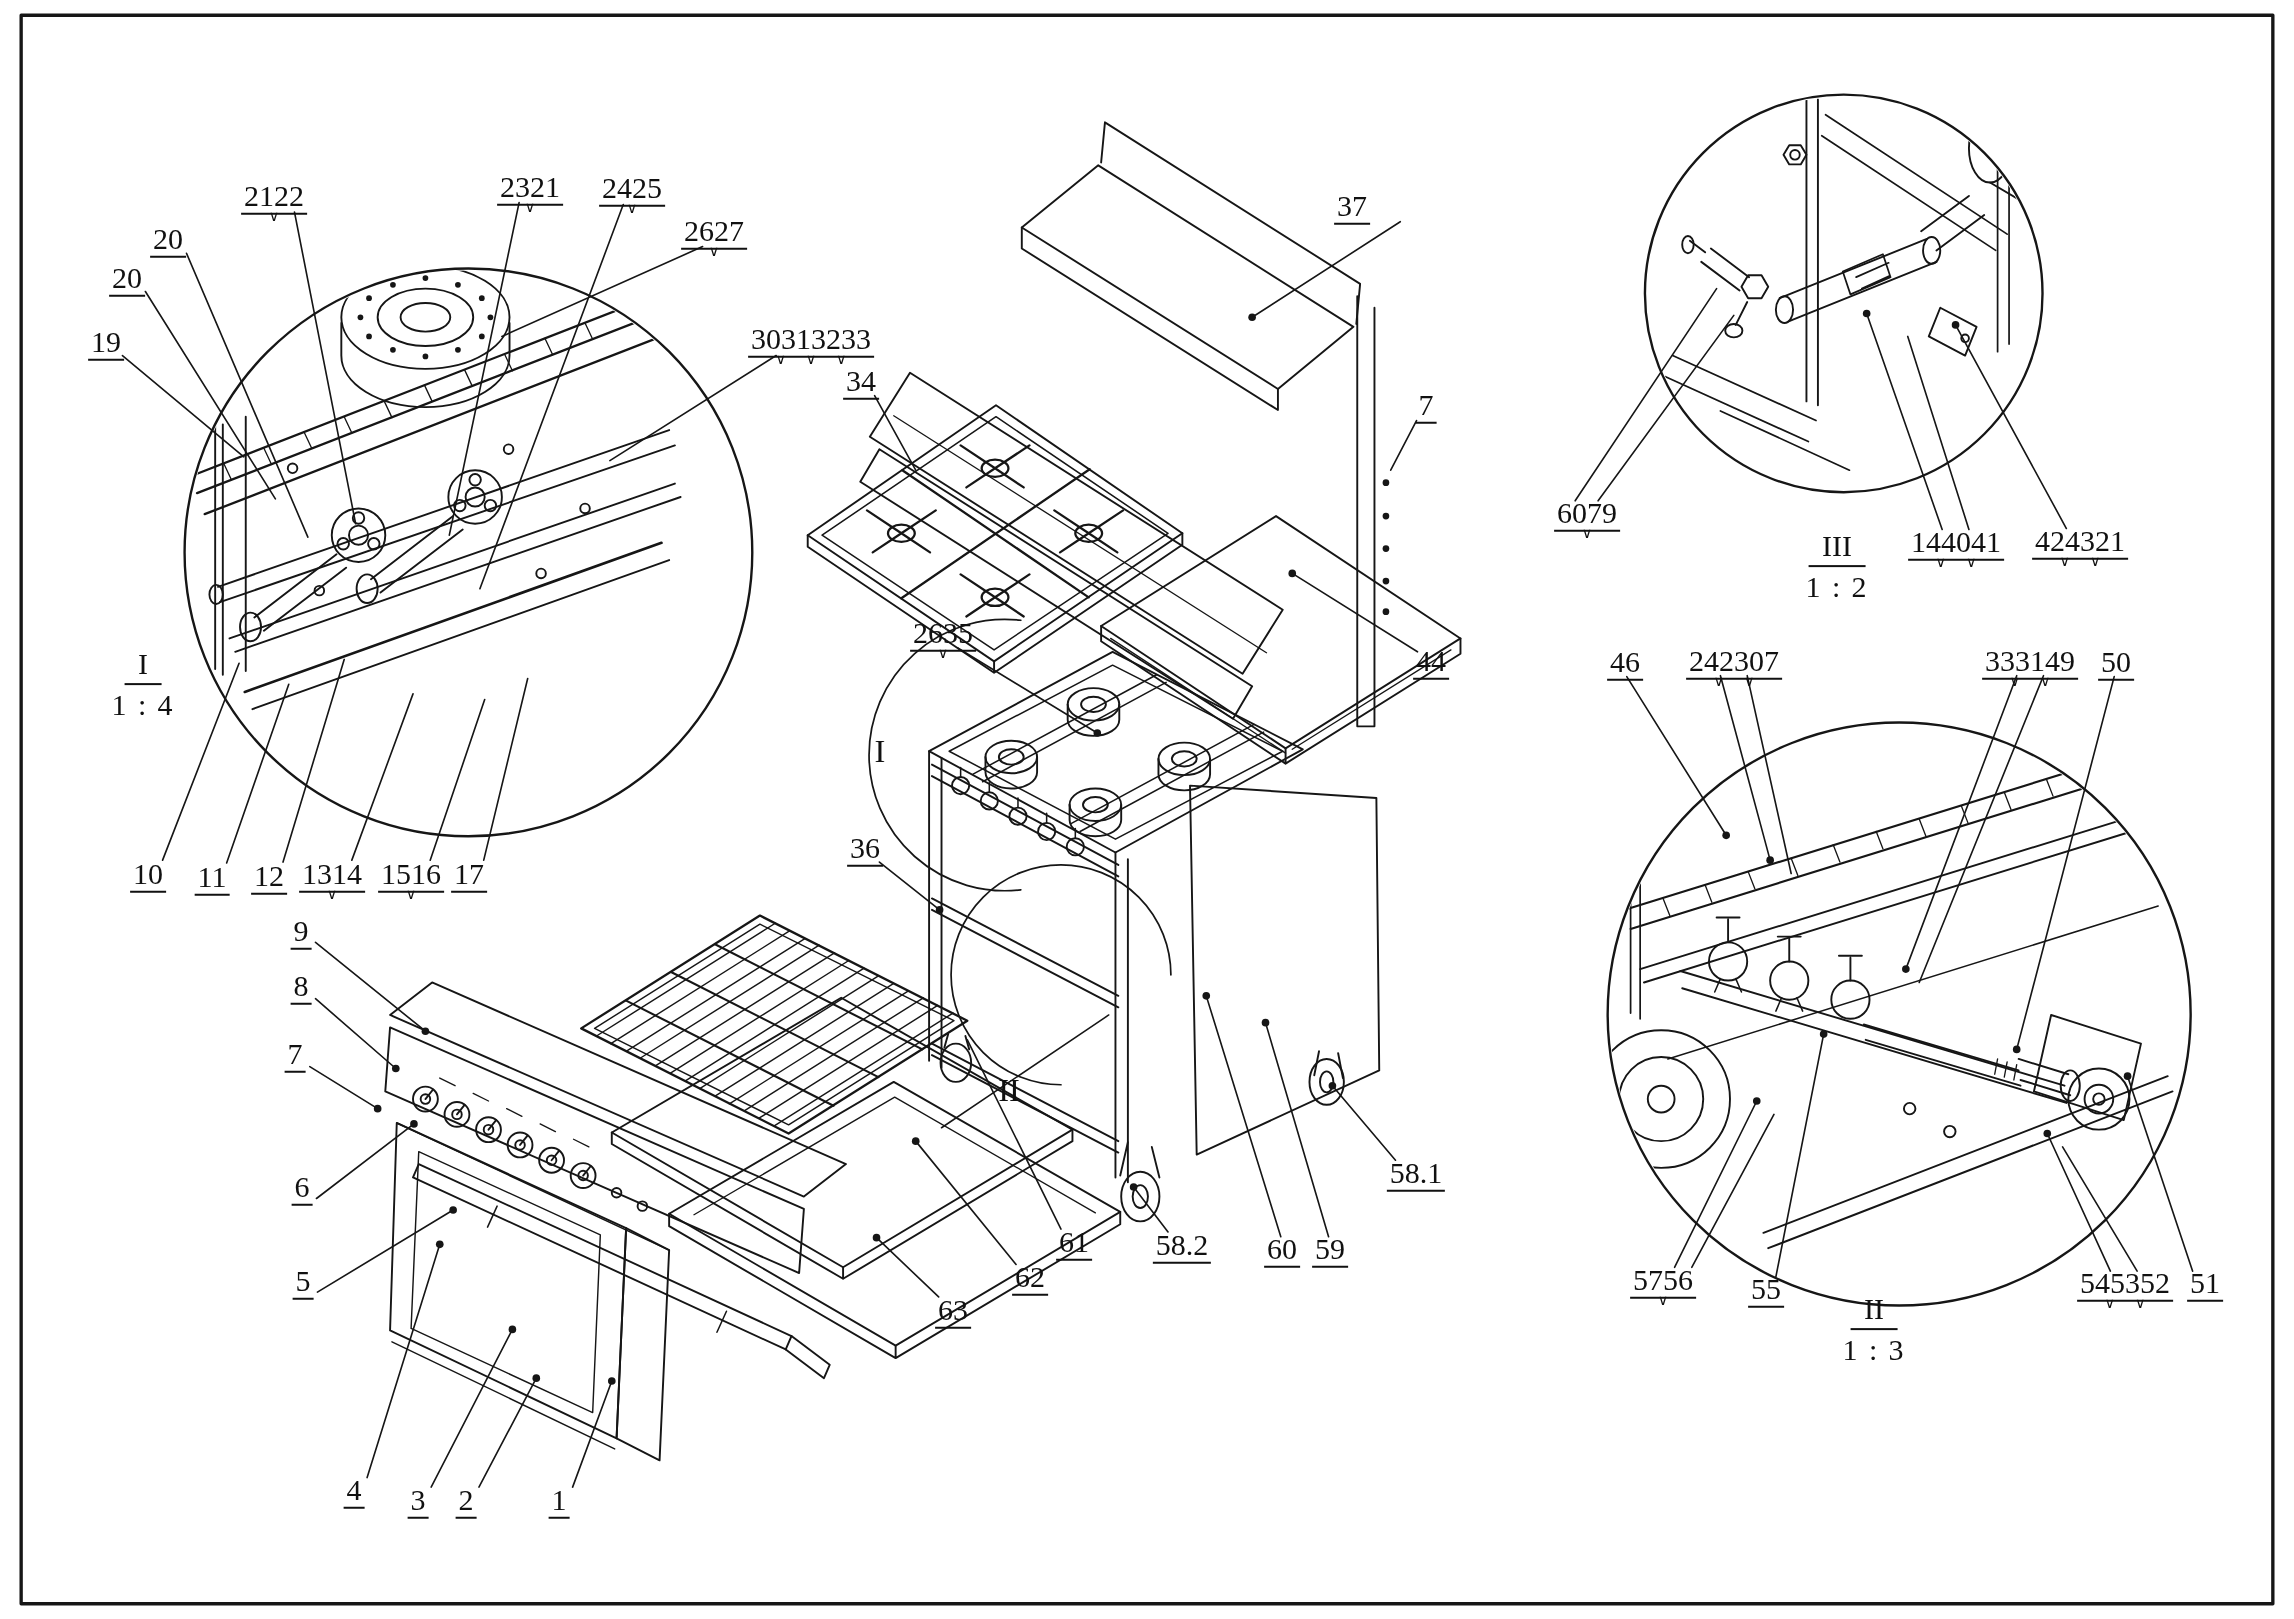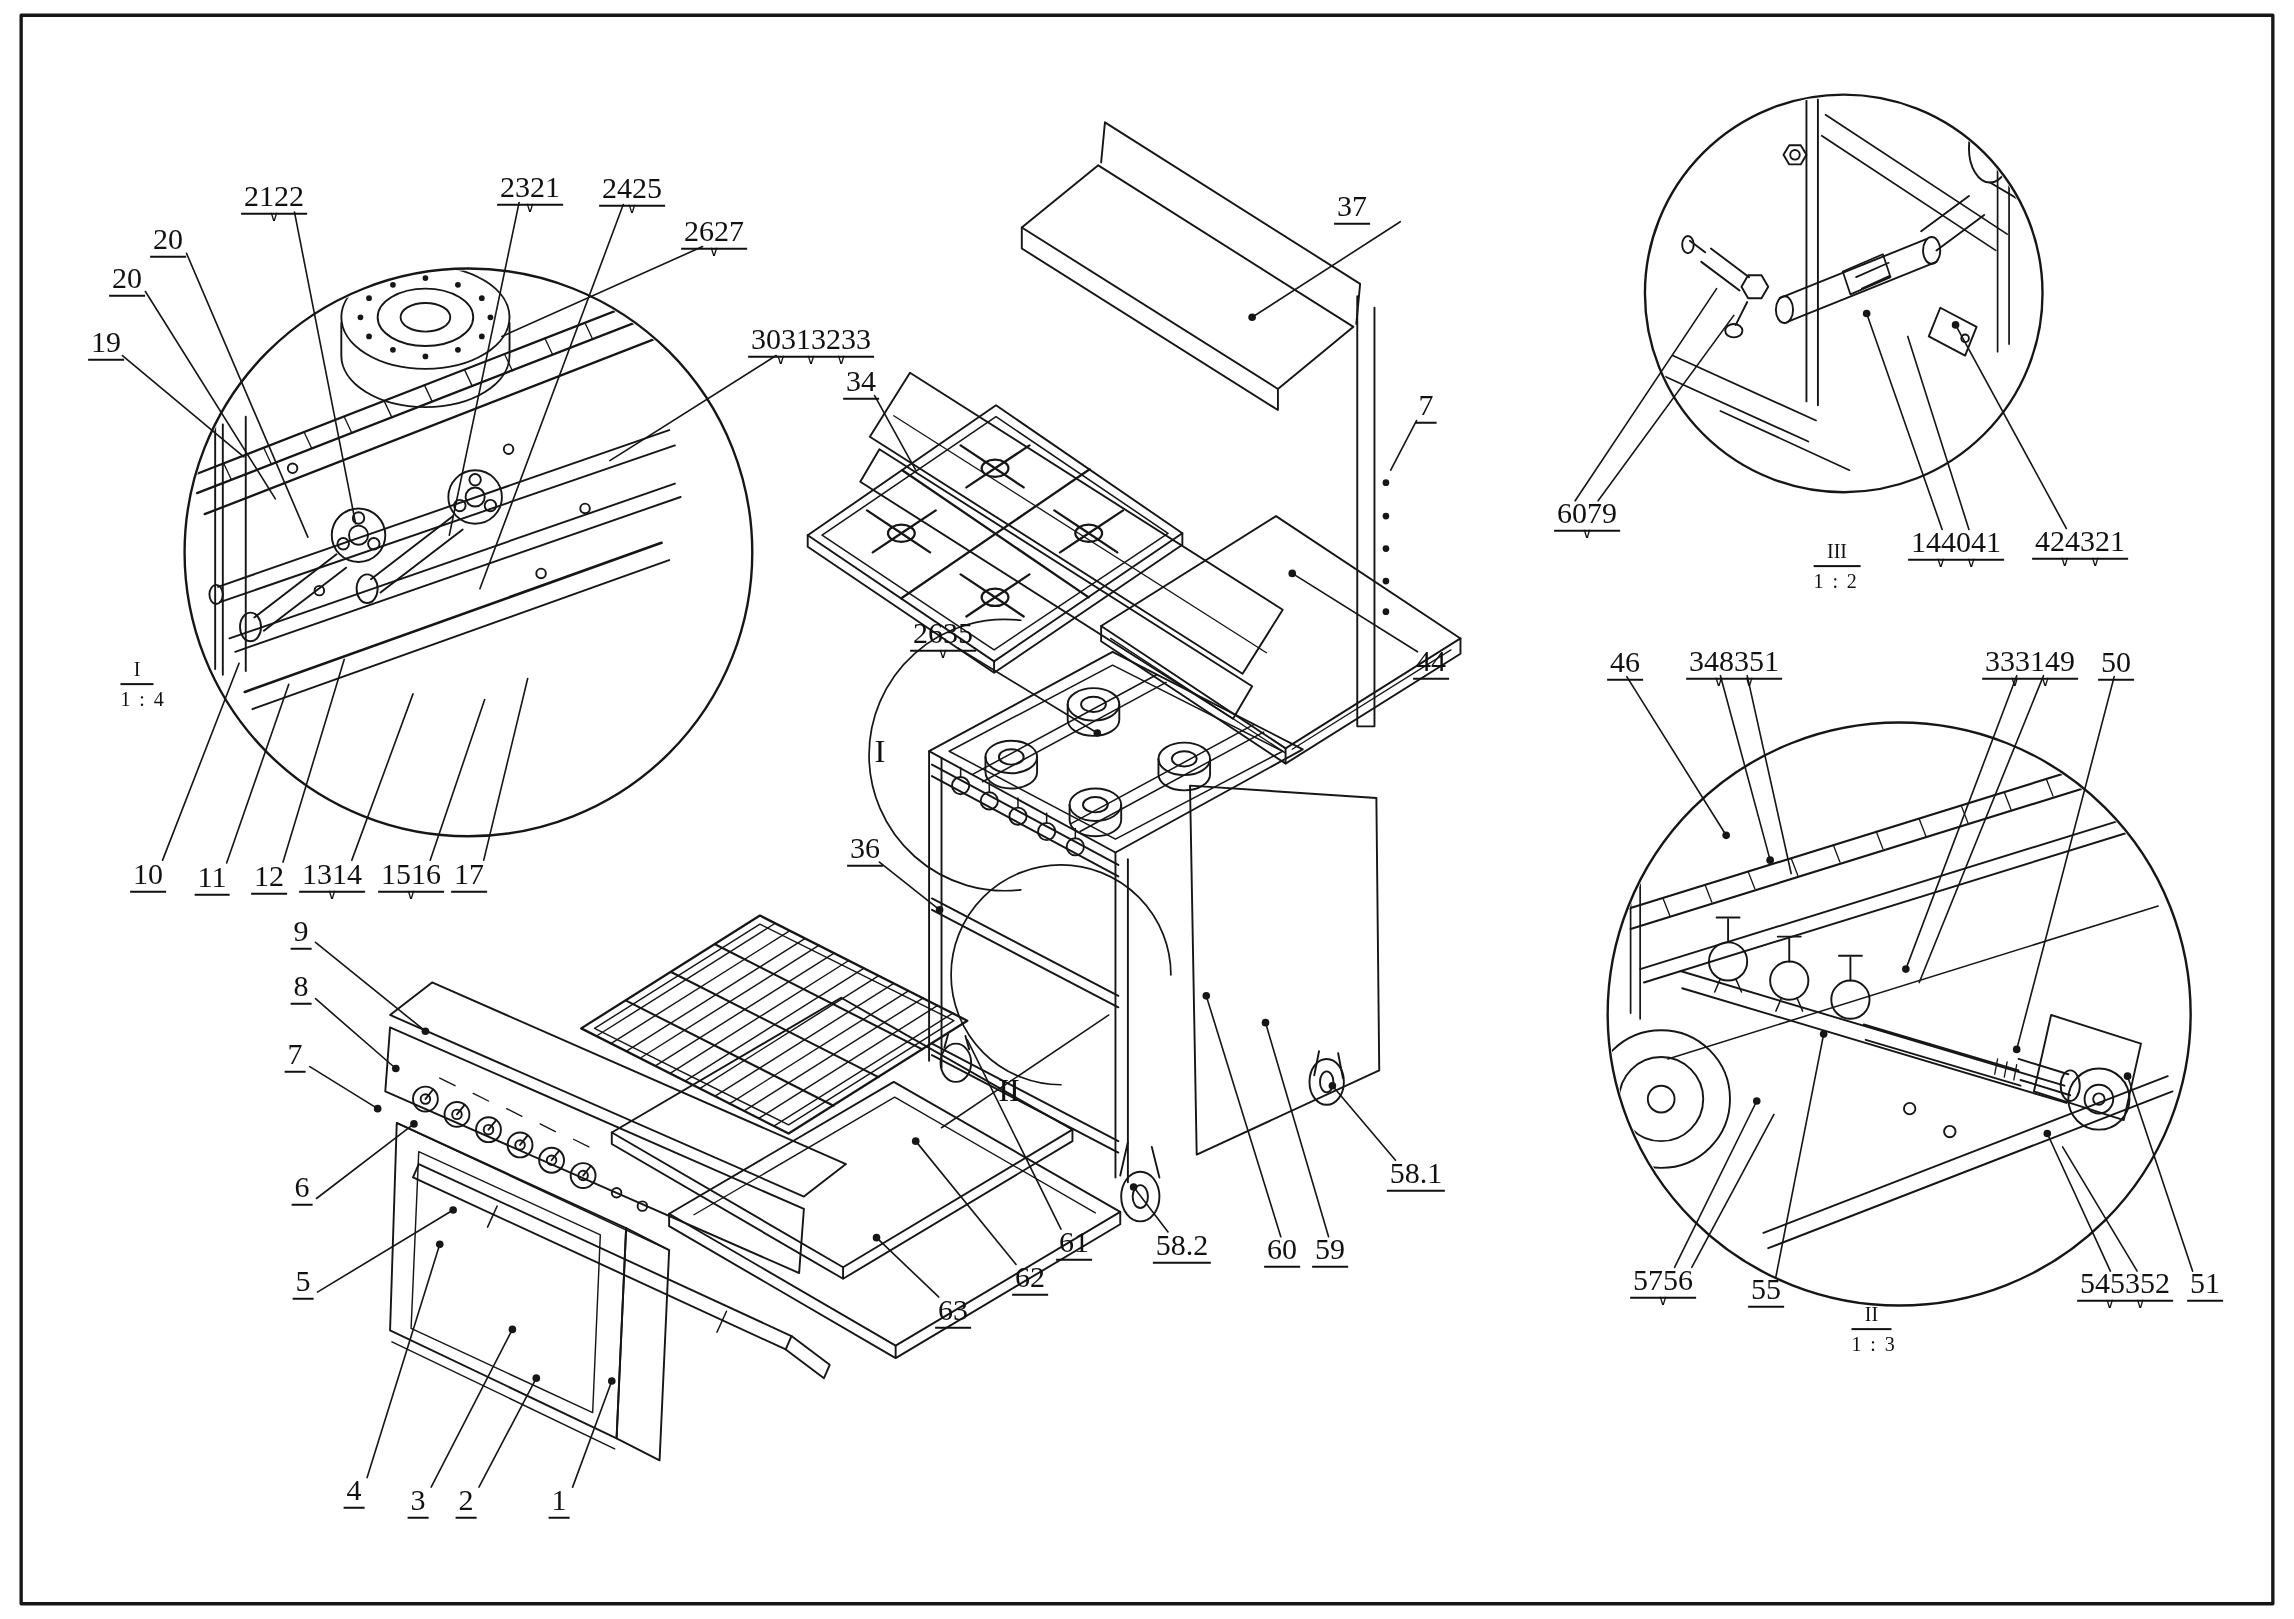--- a/index.html
+++ b/index.html
@@ -6,21 +6,21 @@
   .stage{position:relative;width:2294px;height:1619px;background:#ffffff;overflow:hidden;
          font-family:"Liberation Serif",serif;color:#111}
   .stage svg{position:absolute;left:0;top:0}
   .callout{position:absolute;transform:translate(-50%,-50%);text-align:center;
            font-size:30px;line-height:1.05;white-space:nowrap}
   .callout .num{display:inline-block;border-bottom:2.4px solid #111;padding:0 2.9px 1px}
   .callout .ticks{position:absolute;top:calc(100% - 2.9px);left:0;right:0;text-align:center;
            font-size:14.3px;line-height:8.6px;word-spacing:15.3px;color:#111;
            font-family:"DejaVu Sans",sans-serif}
   .marker{position:absolute;transform:translate(-50%,-50%);font-size:32.5px}
-  .viewtitle{position:absolute;transform:translate(-50%,-50%);text-align:left;font-size:20px;line-height:1.1}
+  .viewtitle{position:absolute;transform:translate(-50%,-50%);text-align:center;font-size:30px;line-height:1.1}
   .vt-top{display:inline-block;border-bottom:2.4px solid #111;padding:0 13.4px 2.9px;margin-bottom:2.9px}
   .vt-bot{letter-spacing:1.9px}
 </style>
 </head>
 <body>
 
 <div class="stage">
 
 <svg width="2294" height="1619" viewBox="0 0 2400 1694" fill="none" stroke="#161616" stroke-width="2" stroke-linecap="round" stroke-linejoin="round">
 
@@ -395,21 +395,21 @@
 <div class="callout" style="left:1030px;top:1278px"><span class="num">62</span><span class="ticks"></span></div>
 <div class="callout" style="left:953px;top:1311px"><span class="num">63</span><span class="ticks"></span></div>
 <div class="callout" style="left:1182px;top:1246px"><span class="num">58.2</span><span class="ticks"></span></div>
 <div class="callout" style="left:1282px;top:1250px"><span class="num">60</span><span class="ticks"></span></div>
 <div class="callout" style="left:1330px;top:1250px"><span class="num">59</span><span class="ticks"></span></div>
 <div class="callout" style="left:1416px;top:1174px"><span class="num">58.1</span><span class="ticks"></span></div>
 <div class="callout" style="left:1587px;top:514px"><span class="num">6079</span><span class="ticks">∨</span></div>
 <div class="callout" style="left:1956px;top:543px"><span class="num">144041</span><span class="ticks">∨ ∨</span></div>
 <div class="callout" style="left:2080px;top:542px"><span class="num">424321</span><span class="ticks">∨ ∨</span></div>
 <div class="callout" style="left:1625px;top:663px"><span class="num">46</span><span class="ticks"></span></div>
-<div class="callout" style="left:1734px;top:662px"><span class="num">348351</span><span class="ticks">∨ ∨</span></div>
+<div class="callout" style="left:1734px;top:662px"><span class="num">242307</span><span class="ticks">∨ ∨</span></div>
 <div class="callout" style="left:2030px;top:662px"><span class="num">333149</span><span class="ticks">∨ ∨</span></div>
 <div class="callout" style="left:2116px;top:663px"><span class="num">50</span><span class="ticks"></span></div>
 <div class="callout" style="left:1663px;top:1281px"><span class="num">5756</span><span class="ticks">∨</span></div>
 <div class="callout" style="left:1766px;top:1290px"><span class="num">55</span><span class="ticks"></span></div>
 <div class="callout" style="left:2125px;top:1284px"><span class="num">545352</span><span class="ticks">∨ ∨</span></div>
 <div class="callout" style="left:2205px;top:1284px"><span class="num">51</span><span class="ticks"></span></div>
 
 <div class="marker" style="left:880px;top:751px">I</div>
 <div class="marker" style="left:1009px;top:1090px">II</div>
 

